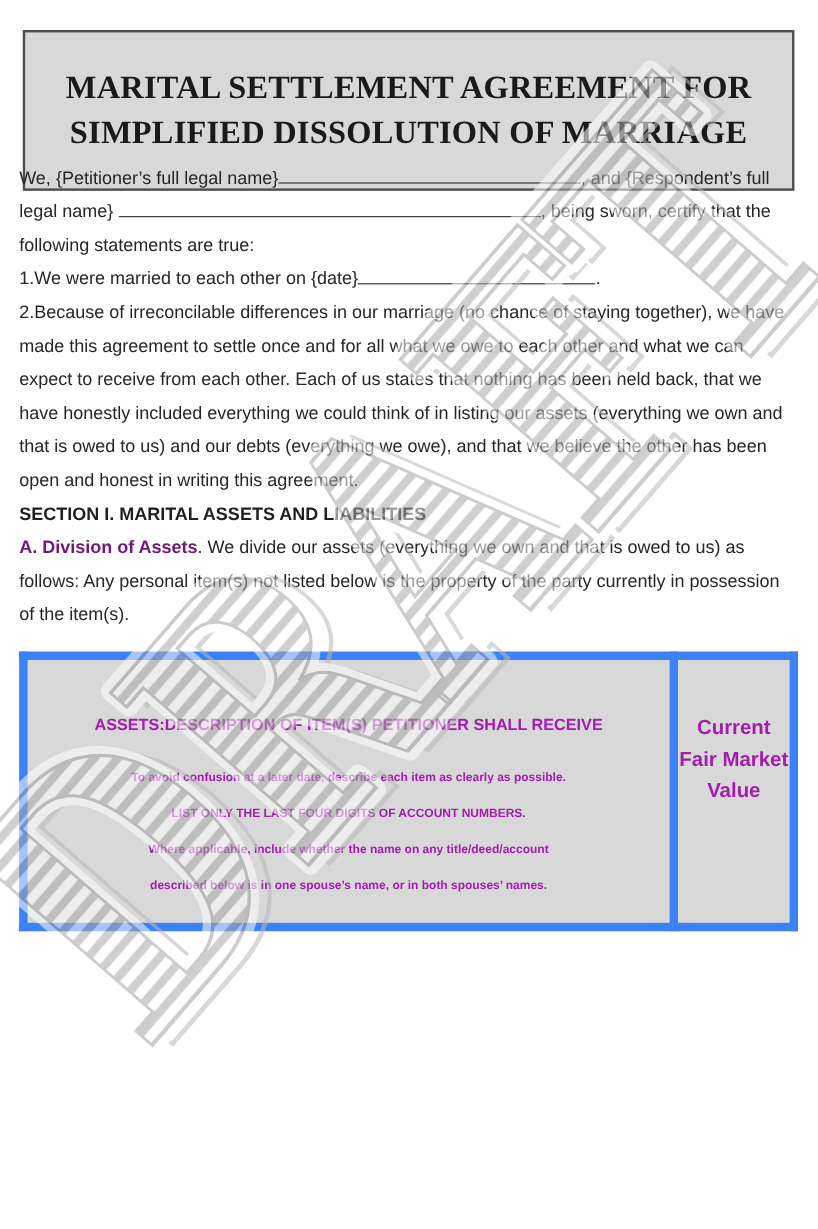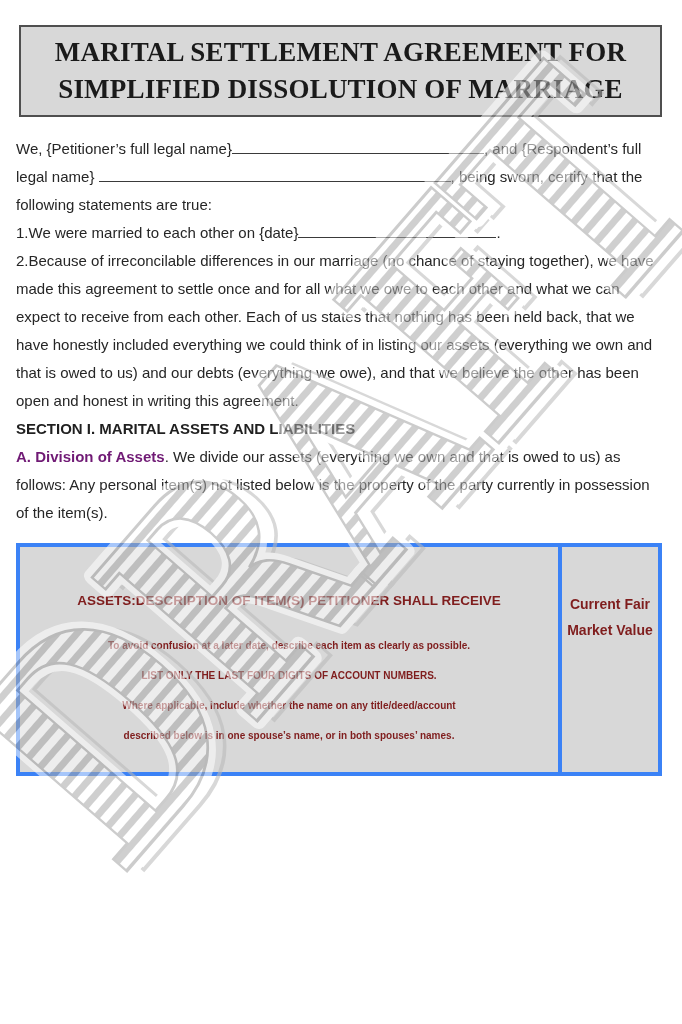--- a/index.html
+++ b/index.html
@@ -10,21 +10,21 @@
     overflow: hidden;
     font-family: "Liberation Sans", "DejaVu Sans", sans-serif;
     color: #262626;
   }
   .page { position: absolute; inset: 0; }
 
   
   .title-box {
     position: absolute;
     left: 19px; top: 25px;
-    width: 643px; height: 92px;
+    width: 643px; height: 134px;
     background: #d8d8d8;
     border: 2px solid #4f4f4f;
     display: flex; flex-direction: column;
     align-items: center; justify-content: center;
     text-align: center;
   }
   .title-box div {
     font-family: "Liberation Serif", "DejaVu Serif", serif;
     font-weight: bold;
     font-size: 27px;
@@ -66,39 +66,39 @@
   
   .assets-table {
     margin-top: 16px;
     width: 642px;
     height: 233px;
     border-collapse: collapse;
     background: #d8d8d8;
     table-layout: fixed;
   }
   .assets-table td {
-    border: 4px solid #3b82f6;
+    border: 7px solid #3b82f6;
     vertical-align: top;
     font-weight: bold;
-    color: #7f1d1d;
+    color: #a21caf;
   }
   .cell-left  { width: 542px; padding: 40px 4px 10px 4px; text-align: center; }
   .cell-right { width: 100px; padding: 44px 1px 10px 1px; text-align: center; }
   .cell-header {
     font-size: 13.5px;
     line-height: 28px;
     margin-bottom: 16px;
   }
   .cell-line {
     font-size: 10px;
     line-height: 30px;
     white-space: nowrap;
   }
   .cell-right div {
-    font-size: 14px;
+    font-size: 17px;
     line-height: 26px;
   }
 
   
   .watermark {
     position: absolute;
     inset: 0;
     z-index: 5;
     pointer-events: none;
     opacity: 0.55;

